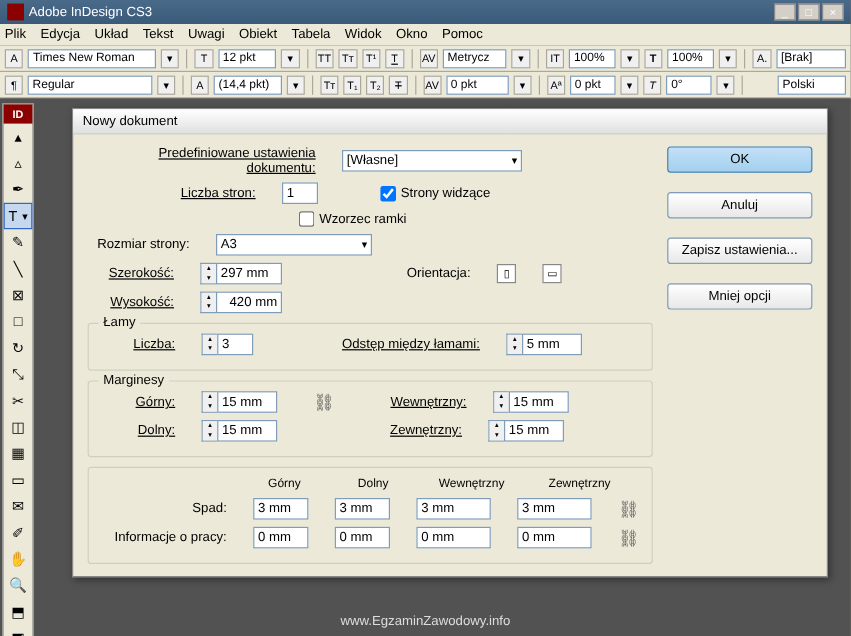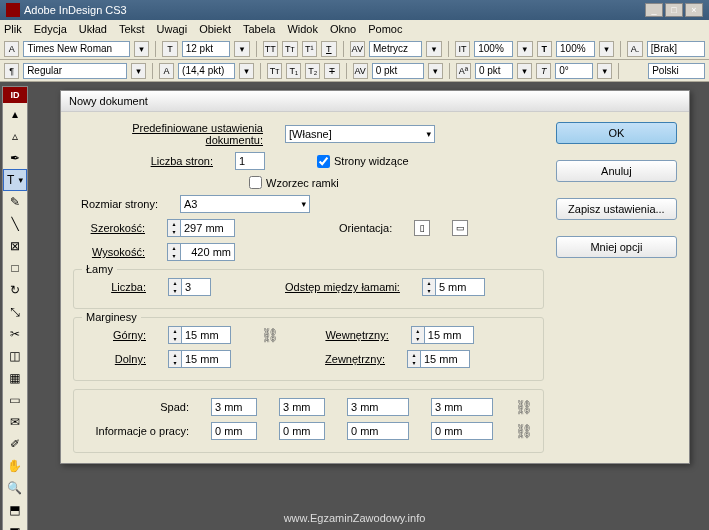--- a/index.html
+++ b/index.html
@@ -306,20 +306,27 @@
                 <span class="arrows">
                   <span>▴</span>
                   <span>▾</span>
                 </span>
                 <input class="inp" style="width: 50px;" value="15 mm">
               </span>
           </div>
         </div>
 
         <div class="group">
+          <div class="row" style="font-size:10px">
+            <span style="width:105px"></span>
+            <span style="width:52px;text-align:center">Górny</span>
+            <span style="width:52px;text-align:center">Dolny</span>
+            <span style="width:68px;text-align:center">Wewnętrzny</span>
+            <span style="width:68px;text-align:center">Zewnętrzny</span>
+          </div>
           <div class="row">
             <label style="width:105px;text-align:right">Spad:</label>
             <input class="inp" style="width: 46px;" value="3 mm">
             <input class="inp" style="width: 46px;" value="3 mm">
             <input class="inp" style="width: 62px;" value="3 mm">
             <input class="inp" style="width: 62px;" value="3 mm">
             <span class="link-icon">⛓</span>
           </div>
           <div class="row">
             <label style="width:105px;text-align:right">Informacje o pracy:</label>

